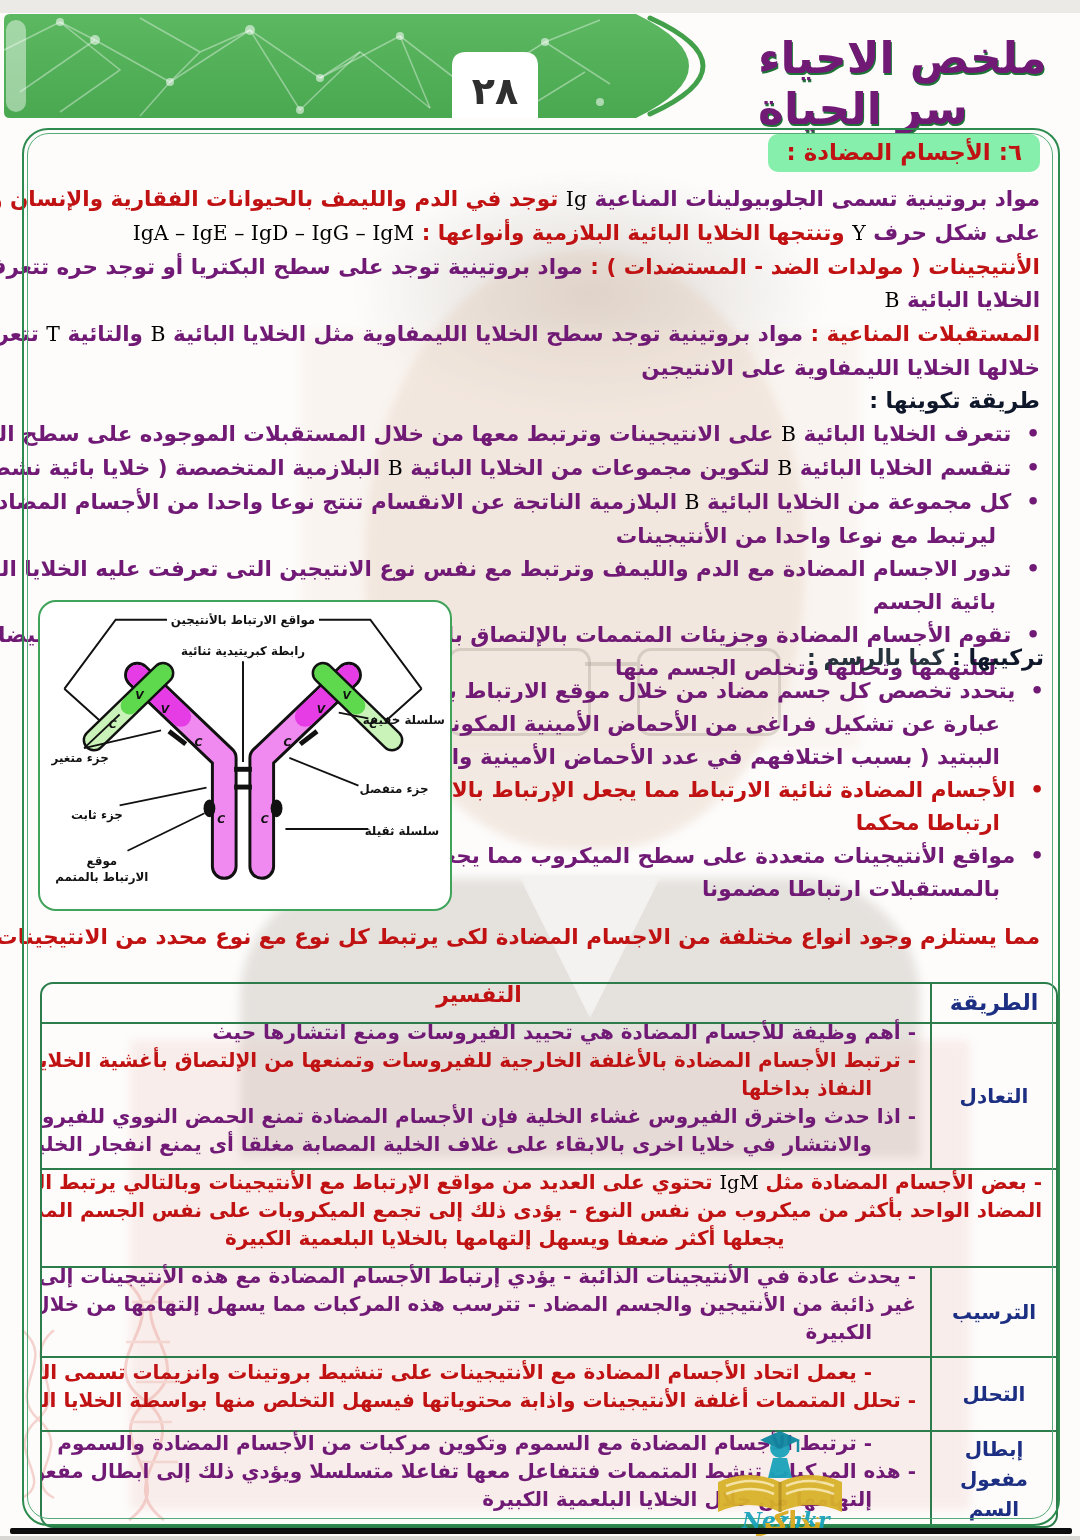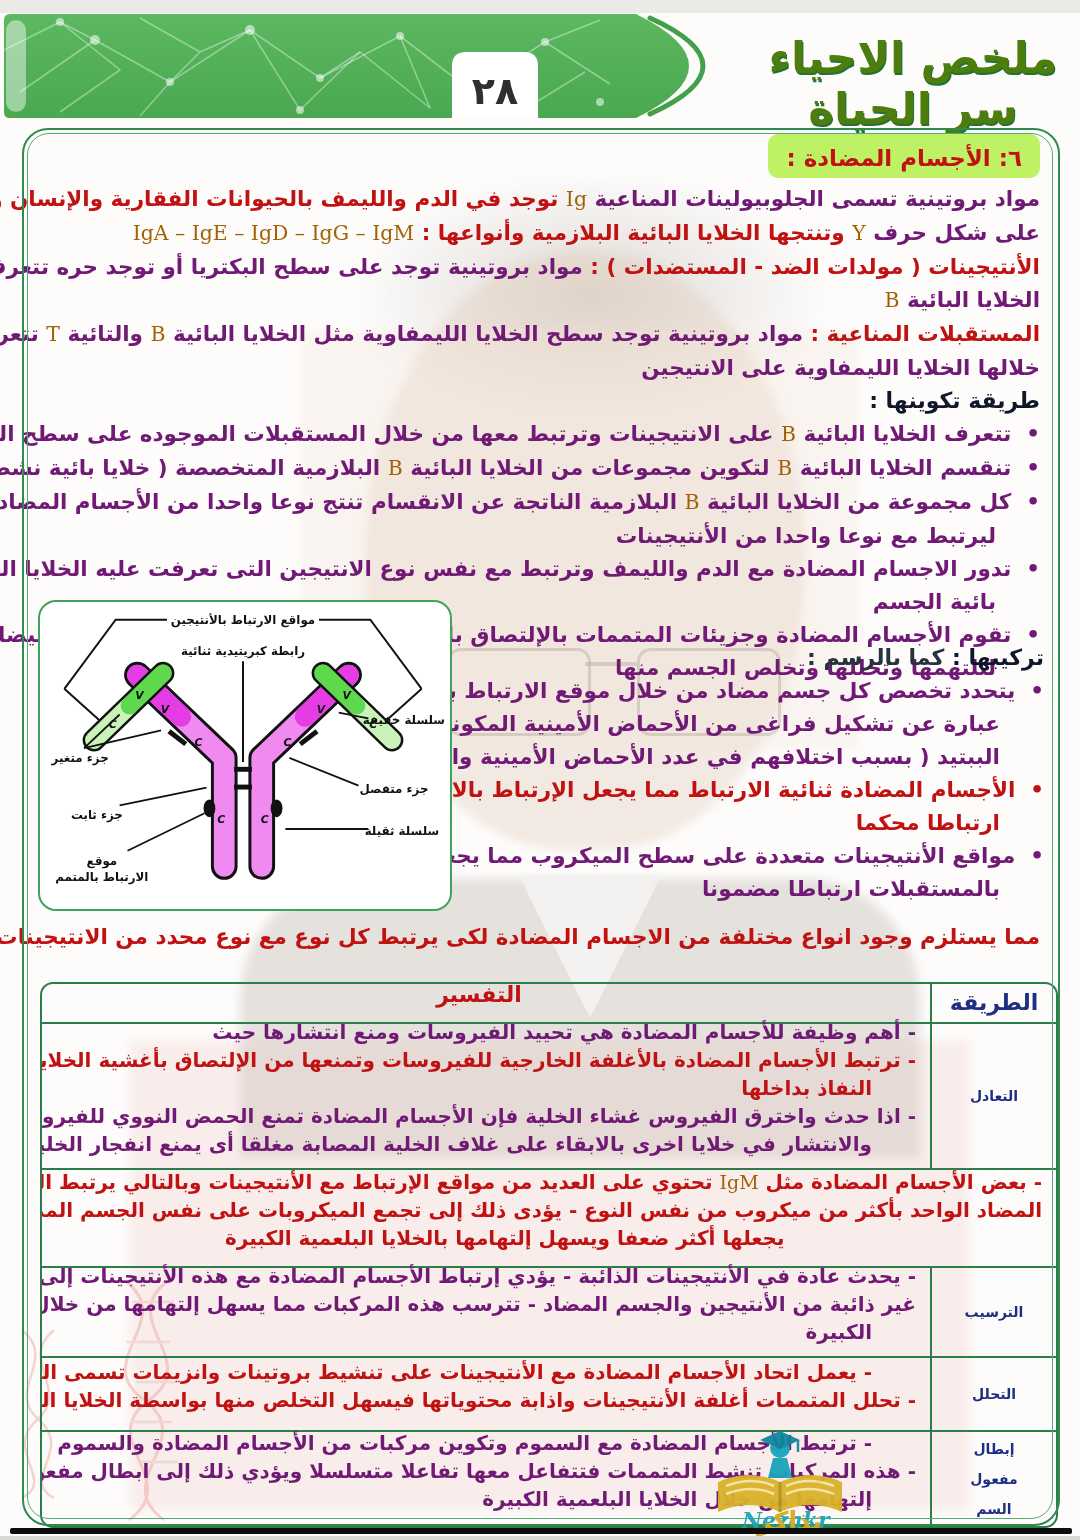--- a/index.html
+++ b/index.html
@@ -5,45 +5,45 @@
   html,body{margin:0;padding:0;background:#fdfcfb;}
   #page{position:relative;width:1080px;height:1540px;overflow:hidden;background:#fdfcfb;
         font-family:"DejaVu Sans","Liberation Sans",sans-serif;}
   .abs{position:absolute;}
   
   .seg{white-space:pre;}
   .c-navy{color:#701a75;}
   .c-red{color:#c01212;}
   .c-green{color:#0f172a;}
   .c-dark{color:#26323c;}
-  .c-latin{color:#a16207;font-family:"DejaVu Serif","Liberation Serif",serif;
+  .c-latin{color:#000000;font-family:"DejaVu Serif","Liberation Serif",serif;
            font-weight:500;direction:ltr;unicode-bidi:isolate;font-size:.95em;}
   
   .topstrip{left:0;top:0;width:1080px;height:13px;background:#eceae6;}
   .bottomstrip{left:0;top:1536px;width:1080px;height:4px;background:#d9d7d4;}
-  .page-title{right:12px;top:32px;width:310px;text-align:center;font-size:44px;font-weight:800;
-              color:#4d7c0f;text-shadow:1px 2px 0 #1e7436;}
+  .page-title{right:12px;top:32px;width:310px;font-size:44px;font-weight:800;
+              color:#701a75;text-shadow:1px 2px 0 #1e7436;}
   
   .tline{white-space:nowrap;font-size:21.5px;font-weight:700;line-height:33px;
          text-align:right;direction:rtl;}
   .cont{padding-right:44px;}
-  .badge{right:40px;top:134px;background:#bef264;border-radius:10px;padding:11px 18px 7px 18px;
+  .badge{right:40px;top:134px;background:#86efac;border-radius:10px;padding:5px 18px 7px 18px;
          font-size:23px;font-weight:800;color:#c01212;direction:rtl;}
   .heading-line{font-size:22px;font-weight:800;}
   
   .diagram-box{left:38px;top:600px;width:410px;height:307px;background:#ffffff;
                border:2px solid #3fa35a;border-radius:18px;z-index:3;}
   
   .mtable{left:40px;top:982px;width:1014px;border:2px solid #2c7d4b;border-radius:13px;
           overflow:hidden;z-index:2;direction:rtl;}
   .trow{display:flex;}
   .trow + .trow{border-top:2px solid #2c7d4b;}
   .mcell{width:124px;flex:0 0 124px;border-left:2px solid #2c7d4b;display:flex;
          align-items:center;justify-content:center;text-align:center;
-         font-size:14px;font-weight:800;color:#1d2f82;white-space:pre-line;line-height:30px;}
+         font-size:20px;font-weight:800;color:#1d2f82;white-space:pre-line;line-height:30px;}
   .ecell{flex:1;padding:5px 14px 21px 8px;display:flex;flex-direction:column;justify-content:center;margin-left:24px;}
   .cline{white-space:nowrap;font-size:20px;font-weight:700;line-height:28px;
          text-align:right;direction:rtl;}
   .cline.center{text-align:center;}
   .thead{height:38px;}
   .thead .ecell{align-items:center;}
   .thead .cline{font-size:22px;font-weight:800;}
   
   .box-outer{left:22px;top:128px;width:1034px;height:1394px;border:2px solid #2e8b50;
              border-radius:26px;pointer-events:none;z-index:5;}

